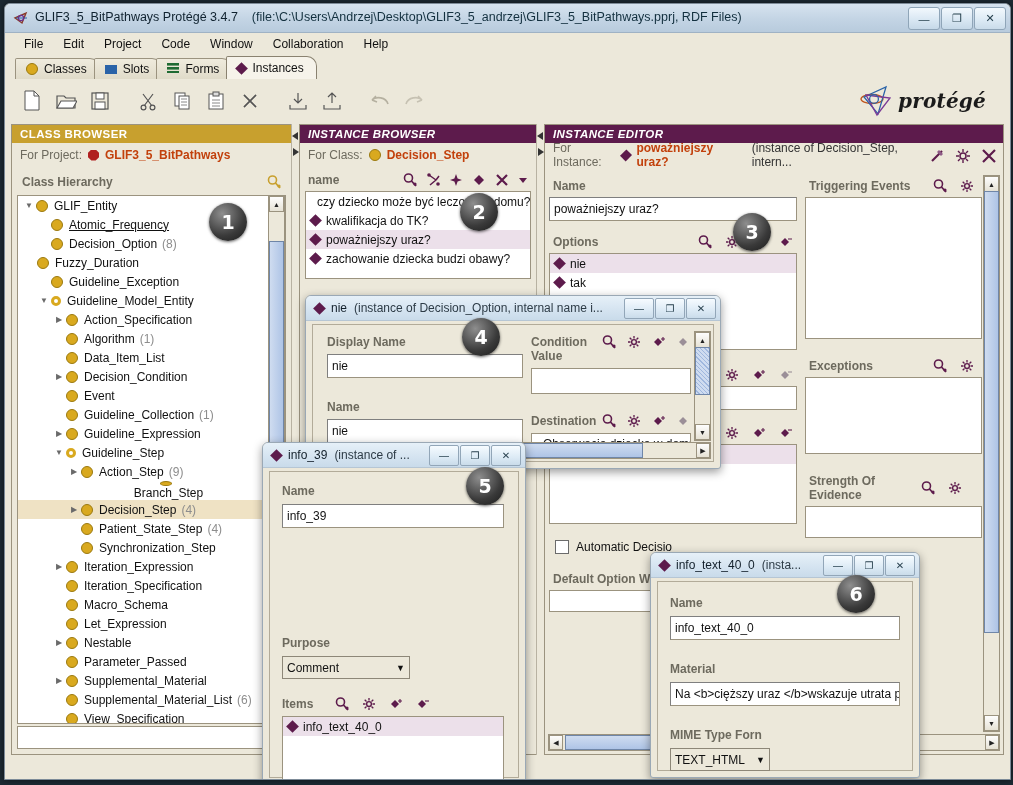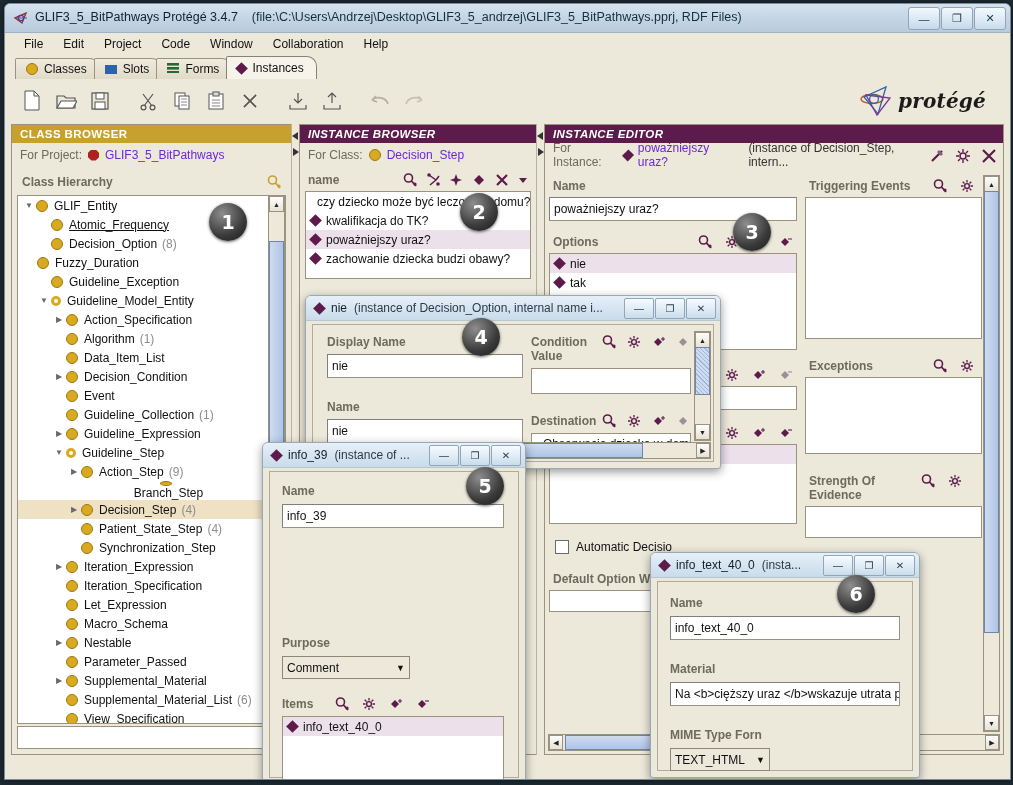--- a/index.html
+++ b/index.html
@@ -89,21 +89,21 @@
   }
   
   .panel{position:absolute;top:2px;bottom:24px;background:#ece8da;
     border:1px solid #9b937f;}
   .ptitle{height:18px;display:flex;align-items:center;padding-left:8px;
     color:#fff;font-size:11.5px;font-weight:bold;letter-spacing:.4px;}
   .ptitle.gold{background:#c8a02e;}
   .ptitle.purple{background:#5d1b4c;font-style:italic;}
   .pfor{height:24px;display:flex;align-items:center;gap:6px;padding-left:8px;
     font-size:12px;color:#6d6a5e;}
-  .pfor b{color:#6d28d9;font-weight:normal;}
+  .pfor b{color:#c2410c;font-weight:bold;}
   .dot-gold{width:10px;height:10px;border-radius:50%;background:#d9a91f;
     border:1px solid #9b7a10;display:inline-block;}
   .dot-red{width:11px;height:11px;border-radius:2px;background:#b02020;display:inline-block;
     clip-path:polygon(30% 0,70% 0,100% 30%,100% 70%,70% 100%,30% 100%,0 70%,0 30%);}
   .diamond{display:inline-block;width:9px;height:9px;background:#5d1b4c;
     transform:rotate(45deg);}
   .sectlabel{font-size:12px;color:#6d6a5e;font-weight:bold;}
   
   .treewrap{position:absolute;left:5px;right:5px;background:#fff;
     border:1px solid #9b937f;overflow:hidden;}
@@ -438,26 +438,26 @@
             <span>Iteration_Expression</span>
           </div>
           <div class="trow" style="padding-left: 34px;">
             <span class="tarrow"></span>
             <span class="dot-gold" style="margin-right: 6px;"></span>
             <span>Iteration_Specification</span>
           </div>
           <div class="trow" style="padding-left: 34px;">
             <span class="tarrow"></span>
             <span class="dot-gold" style="margin-right: 6px;"></span>
+            <span>Macro_Schema</span>
+          </div>
+          <div class="trow" style="padding-left: 34px;">
+            <span class="tarrow"></span>
+            <span class="dot-gold" style="margin-right: 6px;"></span>
             <span>Let_Expression</span>
-          </div>
-          <div class="trow" style="padding-left: 34px;">
-            <span class="tarrow"></span>
-            <span class="dot-gold" style="margin-right: 6px;"></span>
-            <span>Macro_Schema</span>
           </div>
           <div class="trow" style="padding-left: 34px;">
             <span class="tarrow">▶</span>
             <span class="dot-gold" style="margin-right: 6px;"></span>
             <span>Nestable</span>
           </div>
           <div class="trow" style="padding-left: 34px;">
             <span class="tarrow"></span>
             <span class="dot-gold" style="margin-right: 6px;"></span>
             <span>Parameter_Passed</span>
@@ -732,21 +732,21 @@
                     <circle cx="12" cy="11" r="1.6" fill="#5d1b4c"></circle>
                   </svg></span>
               <span class="ico"><svg width="14" height="14">
                     <circle cx="7" cy="7" r="2.4" fill="none" stroke="#5d1b4c" stroke-width="1.4"></circle>
                     <path d="M7 1 v2.5 M7 10.5 v2.5 M1 7 h2.5 M10.5 7 h2.5 M2.7 2.7 l1.8 1.8 M9.5 9.5 l1.8 1.8 M11.3 2.7 l-1.8 1.8 M4.5 9.5 l-1.8 1.8" stroke="#5d1b4c" stroke-width="1.3"></path>
                   </svg></span>
             </span>
           </div>
           <div class="listbox" style="height:75px;"></div>
 
-          <div style="display:flex;align-items:flex-start;margin:20px 12px 4px 4px;">
+          <div style="display:flex;align-items:center;margin:20px 12px 4px 4px;">
             <span class="sectlabel">Strength Of Evidence</span>
             <span class="icorow" style="margin-left:auto;gap:13px;margin-right:8px;">
               <span class="ico"><svg width="14" height="14">
                     <circle cx="5.5" cy="5" r="4" fill="none" stroke="#5d1b4c" stroke-width="1.6"></circle>
                     <path d="M8.5 8 L13 13" stroke="#5d1b4c" stroke-width="1.8"></path>
                     <circle cx="12" cy="11" r="1.6" fill="#5d1b4c"></circle>
                   </svg></span>
               <span class="ico"><svg width="14" height="14">
                     <circle cx="7" cy="7" r="2.4" fill="none" stroke="#5d1b4c" stroke-width="1.4"></circle>
                     <path d="M7 1 v2.5 M7 10.5 v2.5 M1 7 h2.5 M10.5 7 h2.5 M2.7 2.7 l1.8 1.8 M9.5 9.5 l1.8 1.8 M11.3 2.7 l-1.8 1.8 M4.5 9.5 l-1.8 1.8" stroke="#5d1b4c" stroke-width="1.3"></path>

